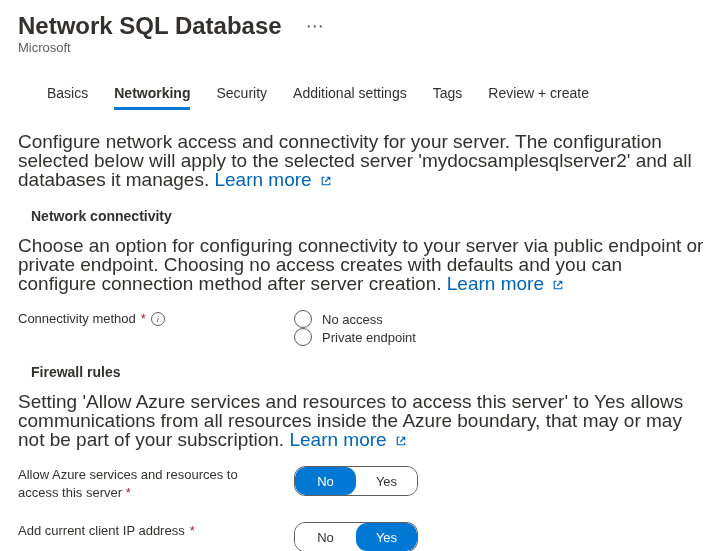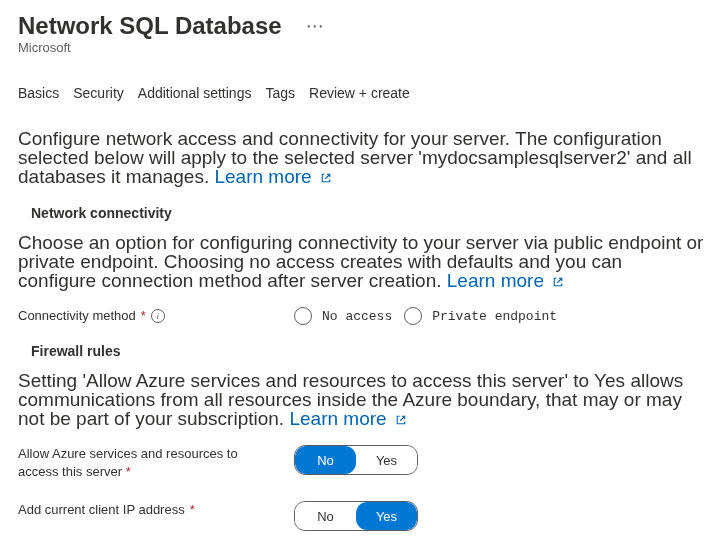--- a/index.html
+++ b/index.html
@@ -28,23 +28,24 @@
       user-select: none;
     }
     .subtitle {
       font-size: 13px;
       color: #605e5c;
       margin-top: 0px;
       margin-bottom: 30px;
     }
     .tabs {
       display: flex;
-      gap: 14px;
+      gap: 26px;
       border-bottom: none;
       margin-bottom: 22px;
+      margin-left: 29px;
     }
     .tab {
       font-size: 14px;
       padding-bottom: 6px;
       cursor: pointer;
       color: #323130;
     }
     .tab.active {
       font-weight: 600;
       border-bottom: 3px solid #0078d4;
@@ -92,21 +93,21 @@
       border-radius: 50%;
       display: inline-flex;
       align-items: center; justify-content: center;
       font-size: 9px;
       color: #605e5c;
       font-style: italic;
       font-family: Georgia, serif;
       cursor: pointer;
     }
     .field-control { flex: 1; }
-    .radios { display: flex; flex-direction: row; gap: 12px; font-family: Liberation Mono, monospace; }
+    .radios { display: flex; flex-direction: column; gap: 0; }
     .radio-opt {
       display: flex; align-items: center; gap: 10px;
       cursor: pointer;
     }
     .radio-circle {
       width: 18px; height: 18px;
       border: 1px solid #605e5c;
       border-radius: 50%;
       display: inline-flex; align-items: center; justify-content: center;
       flex-shrink: 0;
@@ -151,20 +152,21 @@
 <body>
 
 <div class="title-row">
   <h1 class="page-title">Network SQL Database</h1>
   <span class="ellipsis-btn">⋯</span>
 </div>
 <div class="subtitle">Microsoft</div>
 
 <div class="tabs">
   <div class="tab">Basics</div>
+  <div class="tab active">Networking</div>
   <div class="tab">Security</div>
   <div class="tab">Additional settings</div>
   <div class="tab">Tags</div>
   <div class="tab">Review + create</div>
 </div>
 
 <p class="paragraph">
   <span>Configure network access and connectivity for your server. The configuration selected below will apply to the selected server 'mydocsamplesqlserver2' and all databases it manages.</span>
   <a class="learn-more">
     <span>Learn more</span>

